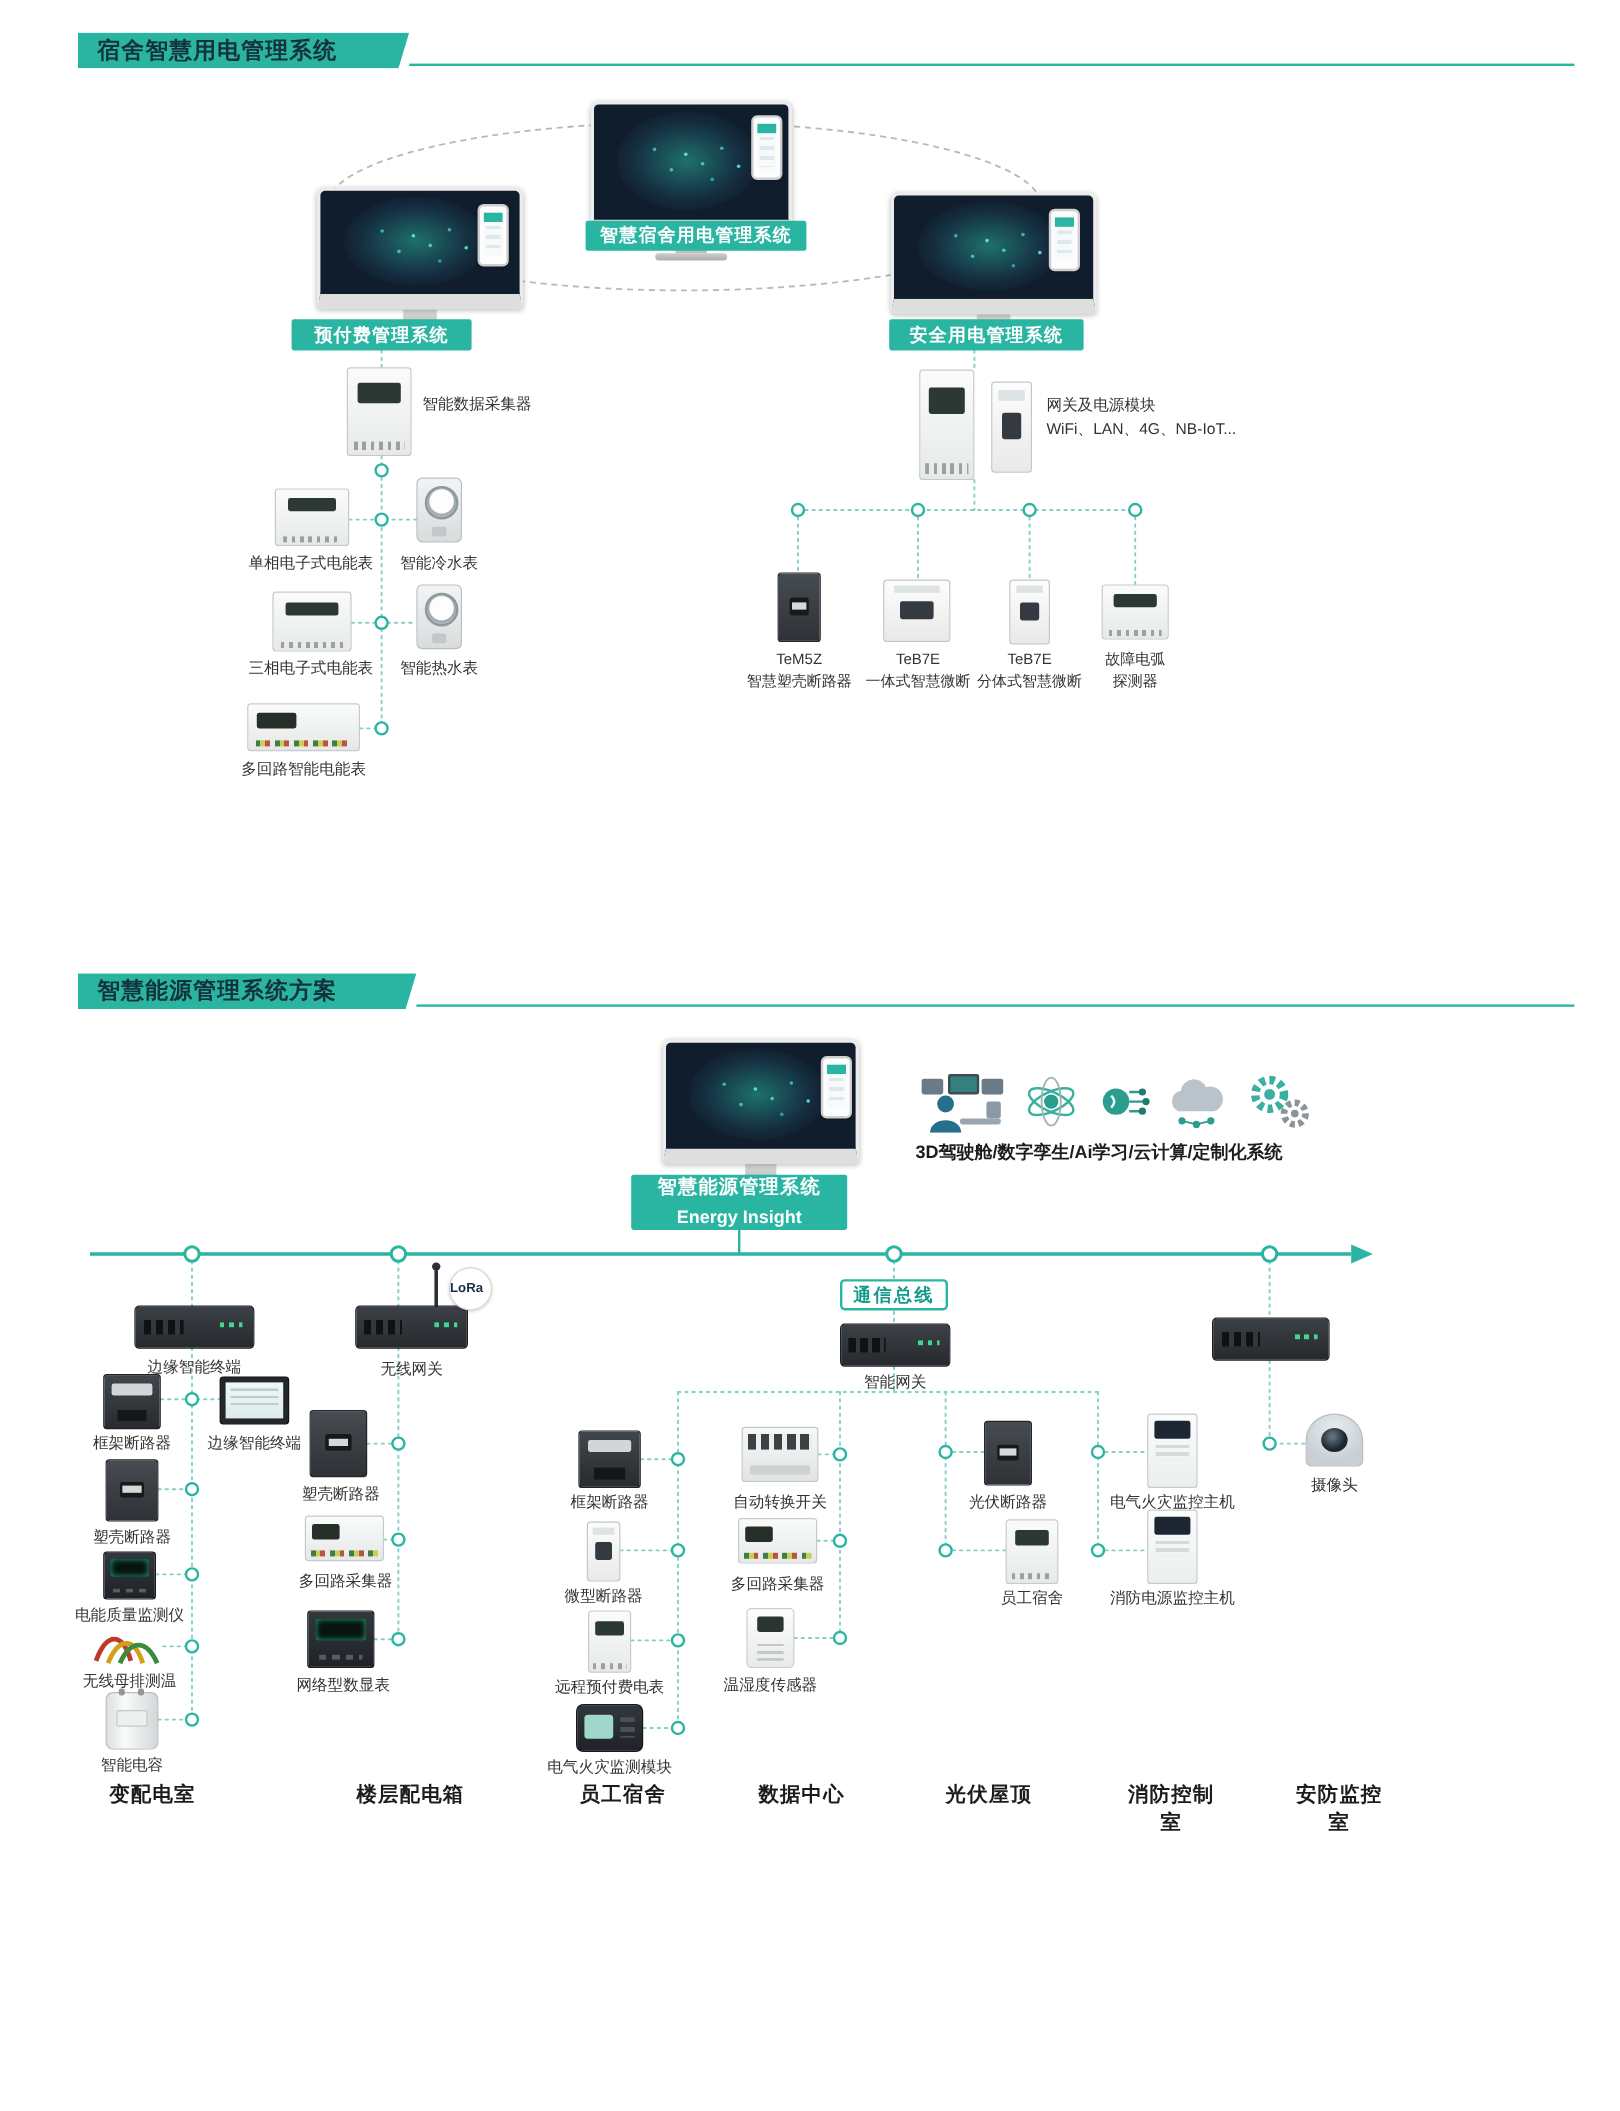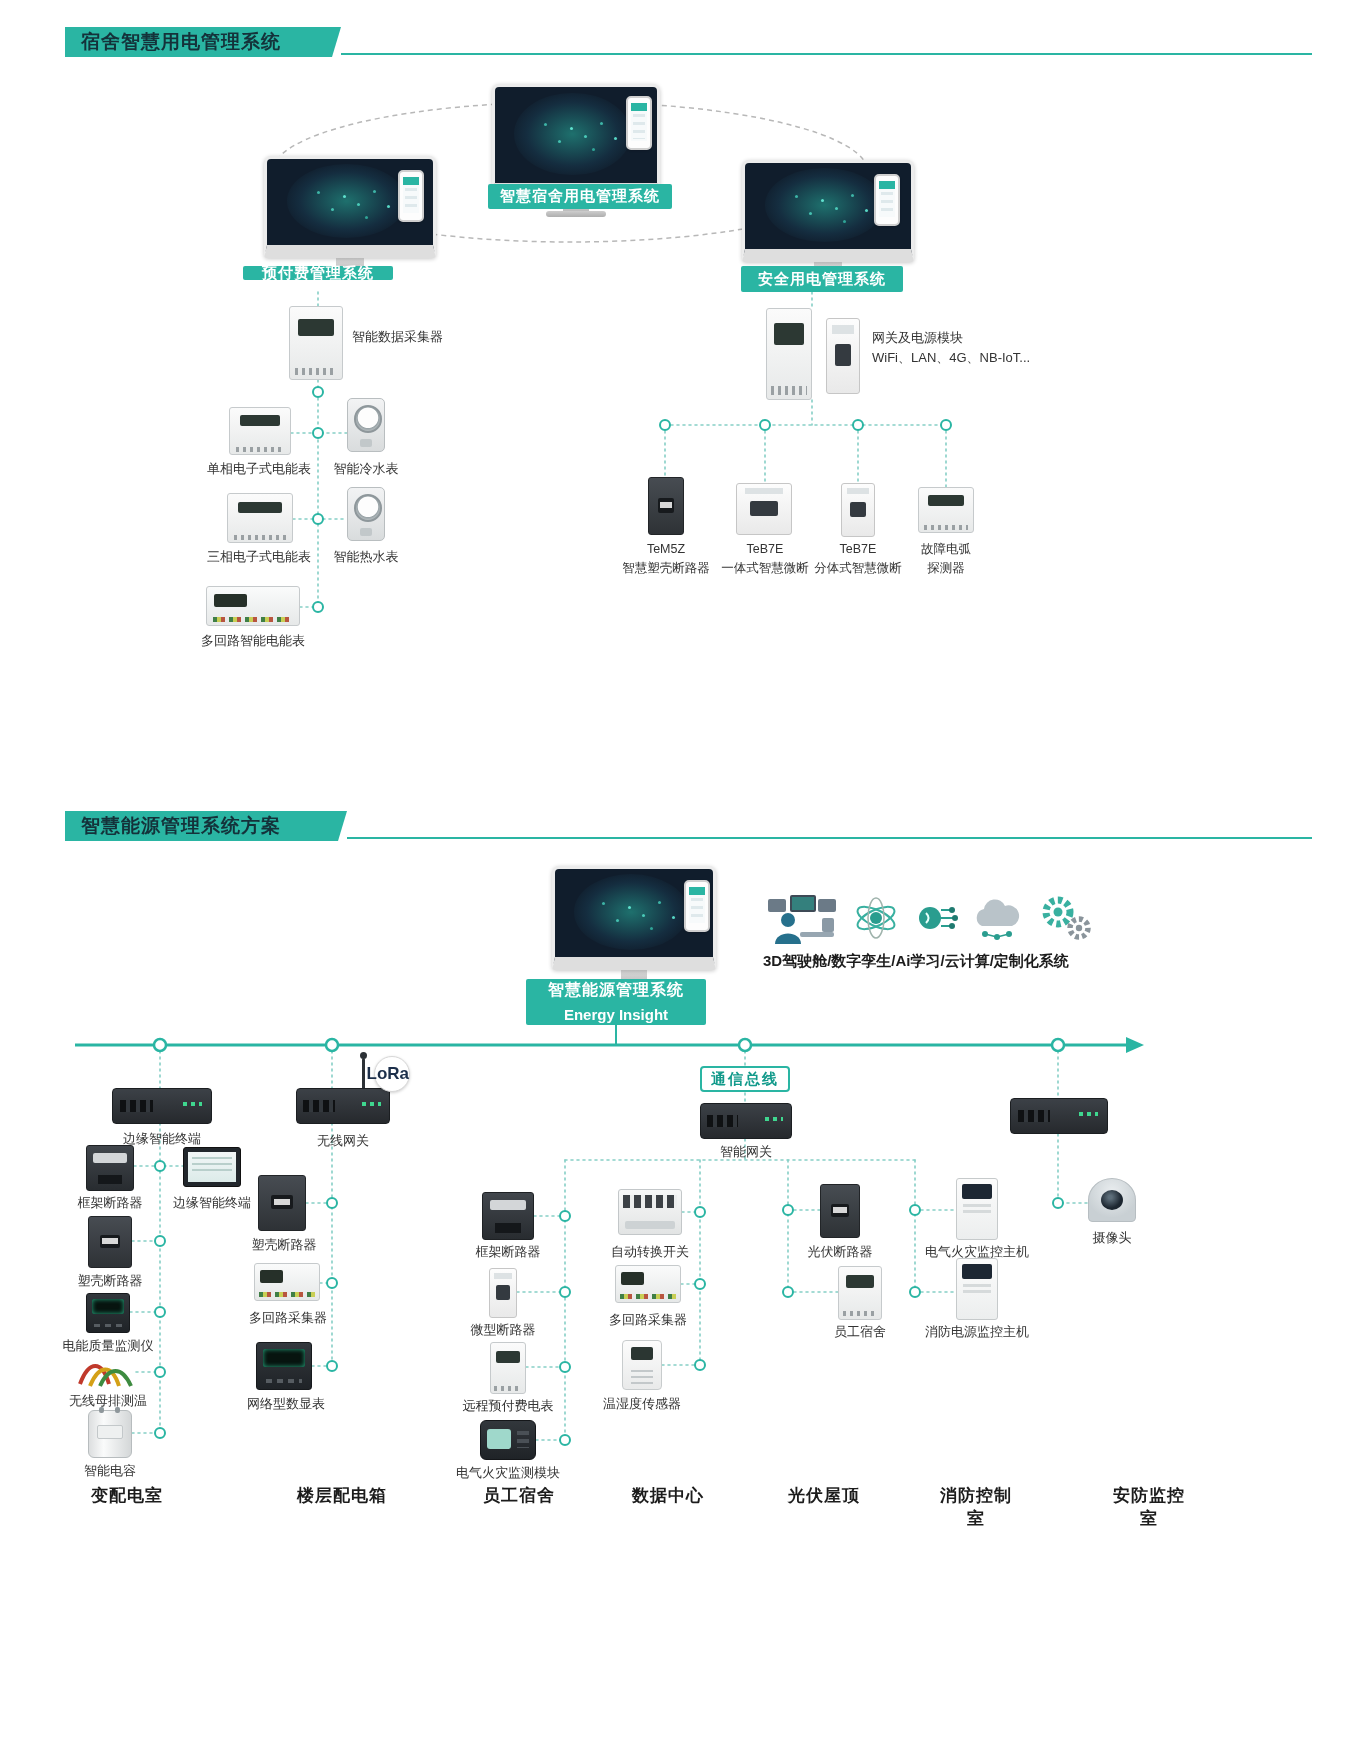--- a/index.html
+++ b/index.html
@@ -107,22 +107,22 @@
   .cab::before{content:"";position:absolute;left:12%;right:12%;top:8%;height:26%;background:#1d2733;border-radius:2px;}
   .cab::after{content:"";position:absolute;left:16%;right:16%;top:42%;height:20%;
     background:repeating-linear-gradient(180deg,#d6dadb 0 3px,transparent 3px 6px);}
   .cam{background:radial-gradient(circle at 50% 30%,#e9edef,#c9d0d4 70%);border:1px solid #b7bec2;border-radius:50% 50% 10% 10%;}
   .cam::before{content:"";position:absolute;left:26%;top:26%;width:48%;height:48%;border-radius:50%;
     background:radial-gradient(circle at 42% 36%,#5d6e7a 10%,#1c2630 60%);}
 
   .ant{position:absolute;width:3px;background:#2c3136;border-radius:2px;z-index:3;}
   .ant::before{content:"";position:absolute;top:-6px;left:-2px;width:7px;height:7px;border-radius:50%;background:#2c3136;}
   .lora{position:absolute;width:36px;height:36px;border-radius:50%;background:#fff;border:1px solid #d8d8d8;
-    box-shadow:0 1px 3px rgba(0,0,0,.18);display:flex;align-items:center;justify-content:flex-end;
-    font-size:17px;font-weight:bold;color:#1c2f4a;z-index:4;}
+    box-shadow:0 1px 3px rgba(0,0,0,.18);display:flex;align-items:center;justify-content:flex-start;
+    font-size:11px;font-weight:bold;color:#1c2f4a;z-index:4;}
 
   .feat-icon{position:absolute;z-index:3;}
   svg.links{position:absolute;left:0;top:0;z-index:1;pointer-events:none;}
 </style>
 </head>
 <body>
 
 <div id="page">
 
   <svg class="links" width="1350" height="1759" viewBox="0 0 1350 1759">
@@ -257,21 +257,21 @@
     <div class="mstand"></div>
       <div class="mbase"></div>
   </div>
   <div class="phone" style="left:874px;top:174px;width:26px;height:52px;">
       <div class="pscr"></div>
     </div>
 
   <div class="badge" style="left:488px;top:184px;width:184px;height:25px;">
       <span>智慧宿舍用电管理系统</span>
     </div>
-  <div class="badge" style="left:243px;top:266px;width:150px;height:14px;">
+  <div class="badge" style="left:243px;top:266px;width:150px;height:26px;">
       <span>预付费管理系统</span>
     </div>
   <div class="badge" style="left:741px;top:266px;width:162px;height:26px;">
       <span>安全用电管理系统</span>
     </div>
 
   <div class="dev m-white" style="left:289px;top:306px;width:54px;height:74px;"></div>
   <div class="lbl" style="left:352px;top:327px;width:120px;">智能数据采集器</div>
 
   <div class="dev m-white" style="left:229px;top:407px;width:62px;height:48px;"></div>
@@ -459,15 +459,15 @@
 
   <div class="dev cab" style="left:956px;top:1178px;width:42px;height:62px;"></div>
   <div class="lbl c" style="left:921px;top:1242px;width:112px;">电气火灾监控主机</div>
   <div class="dev cab" style="left:956px;top:1258px;width:42px;height:62px;"></div>
   <div class="lbl c" style="left:921px;top:1322px;width:112px;text-align:center;">消防电源监控主机</div>
   <div class="colname" style="left:932px;top:1484px;width:88px;">消防控制室</div>
 
   <div class="dev gw" style="left:1010px;top:1098px;width:98px;height:36px;"></div>
   <div class="dev cam" style="left:1088px;top:1178px;width:48px;height:44px;"></div>
   <div class="lbl c" style="left:1088px;top:1228px;width:48px;">摄像头</div>
-  <div class="colname" style="left:1072px;top:1484px;width:88px;margin-left:33px;">安防监控室</div>
+  <div class="colname" style="left:1072px;top:1484px;width:88px;">安防监控室</div>
 
 </div>
 
 </body></html>

